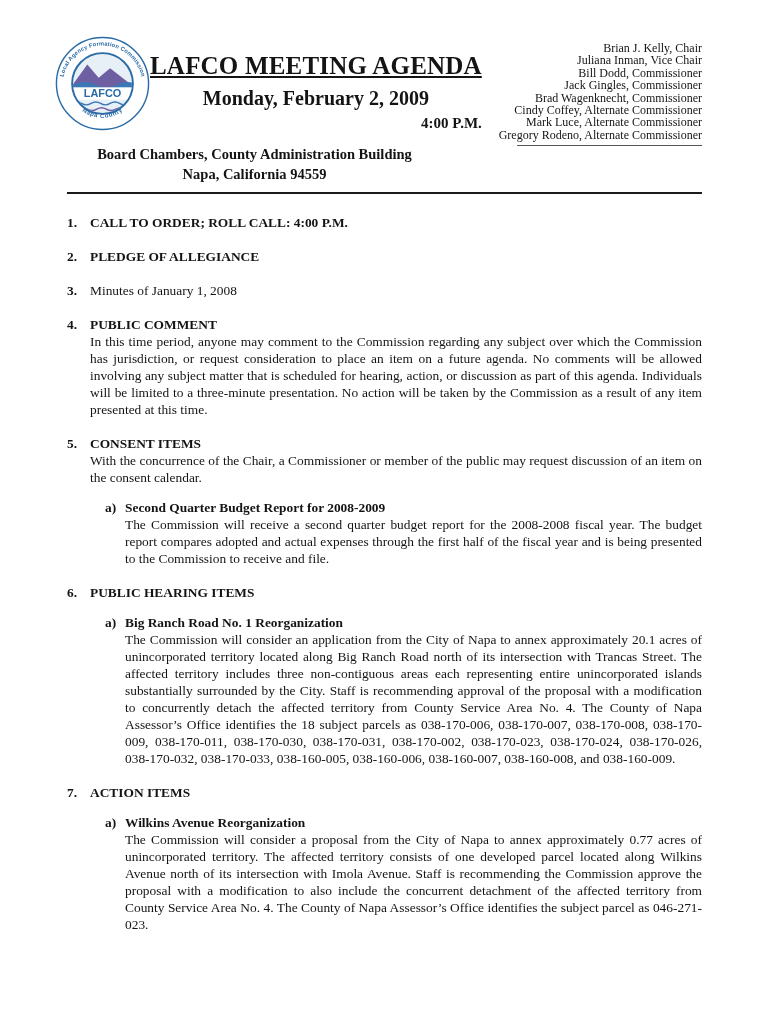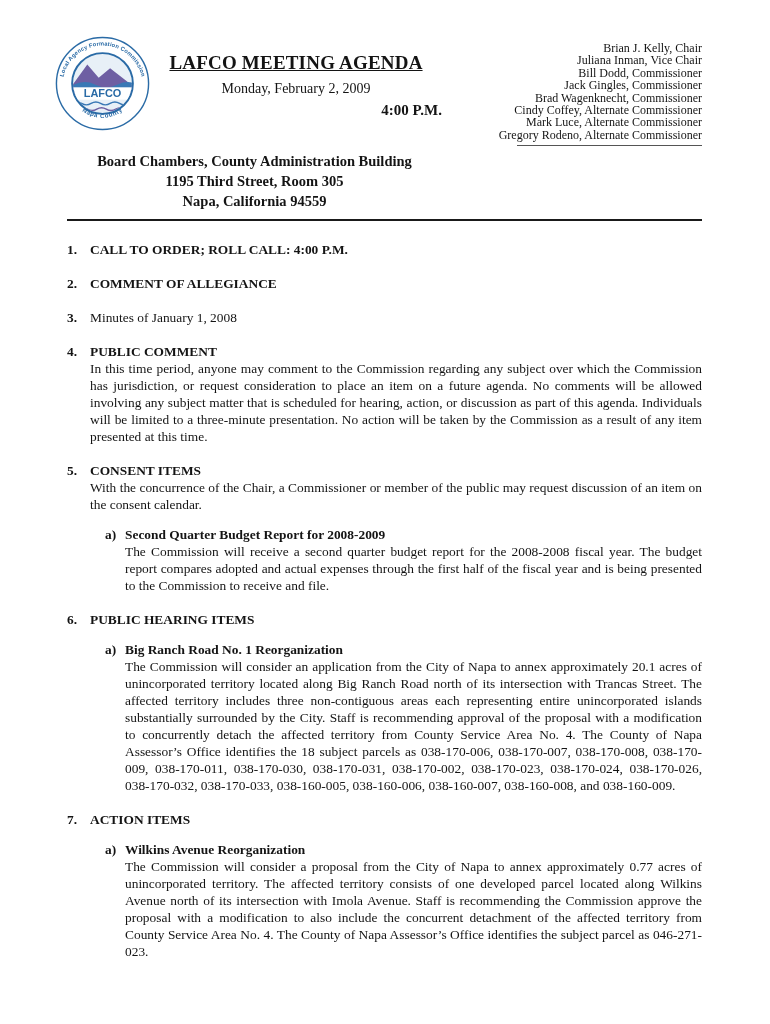--- a/index.html
+++ b/index.html
@@ -15,26 +15,26 @@
     color: #141414;
     overflow: hidden;
   }
   
   .doc-header { display: flex; justify-content: space-between; align-items: flex-start; }
   .header-left { width: 375px; flex-shrink: 0; }
   .logo-title-row { display: flex; align-items: flex-start; }
   .logo { width: 95px; height: 95px; margin-left: -12px; flex-shrink: 0; }
   .title-block { flex: 1; text-align: center; padding-top: 16px; }
   .doc-title {
-    margin: 0; font-size: 19px; font-weight: bold;
+    margin: 0; font-size: 25px; font-weight: bold;
     text-decoration: underline; white-space: nowrap; letter-spacing: 0.2px;
   }
-  .doc-date { font-size: 14px; font-weight: normal; margin-top: 7px; }
+  .doc-date { font-size: 20px; font-weight: bold; margin-top: 7px; }
   .doc-time { font-size: 15px; font-weight: bold; margin-top: 5px; text-align: right; }
-  .location { margin-top: 20px; text-align: center; font-weight: bold; font-size: 14.5px; line-height: 20px; }
+  .location { margin-top: 12px; text-align: center; font-weight: bold; font-size: 14.5px; line-height: 20px; }
   .header-right { width: 240px; text-align: right; font-size: 12px; line-height: 12.4px; padding-top: 6px; }
   .roster-divider { border-top: 1px solid #555; width: 185px; margin: 4px 0 4px auto; }
   
   .rule { border-top: 2px solid #1a1a1a; margin-top: 8px; }
   
   .agenda { margin-top: 20px; font-size: 13.4px; line-height: 17px; }
   .item { display: flex; margin-bottom: 17px; }
   .item-num { width: 23px; flex-shrink: 0; font-weight: bold; }
   .item-content { flex: 1; }
   .item-title { font-weight: bold; }
@@ -80,21 +80,20 @@
           </svg>
         </div>
         <div class="title-block">
           <h1 class="doc-title">LAFCO MEETING AGENDA</h1>
           <div class="doc-date">Monday, February 2, 2009</div>
           <div class="doc-time">4:00 P.M.</div>
         </div>
       </div>
       <div class="location">
         <div>Board Chambers, County Administration Building</div>
-        <div>1195 Third Street, Room 305</div>
         <div>Napa, California 94559</div>
       </div>
     </div>
 
     <div class="header-right">
       <div class="commissioners">
         <div>Brian J. Kelly, Chair</div>
         <div>Juliana Inman, Vice Chair</div>
         <div>Bill Dodd, Commissioner</div>
         <div>Jack Gingles, Commissioner</div>
@@ -114,21 +113,21 @@
     <div class="item">
       <div class="item-num">1.</div>
       <div class="item-content">
         <div class="item-title">CALL TO ORDER; ROLL CALL:  4:00 P.M.</div>
       </div>
     </div>
 
     <div class="item">
       <div class="item-num">2.</div>
       <div class="item-content">
-        <div class="item-title">COMMENT OF ALLEGIANCE</div>
+        <div class="item-title">PLEDGE OF ALLEGIANCE</div>
       </div>
     </div>
 
     <div class="item">
       <div class="item-num">3.</div>
       <div class="item-content">
         <div class="item-body">Minutes of January 1, 2008</div>
       </div>
     </div>
 

